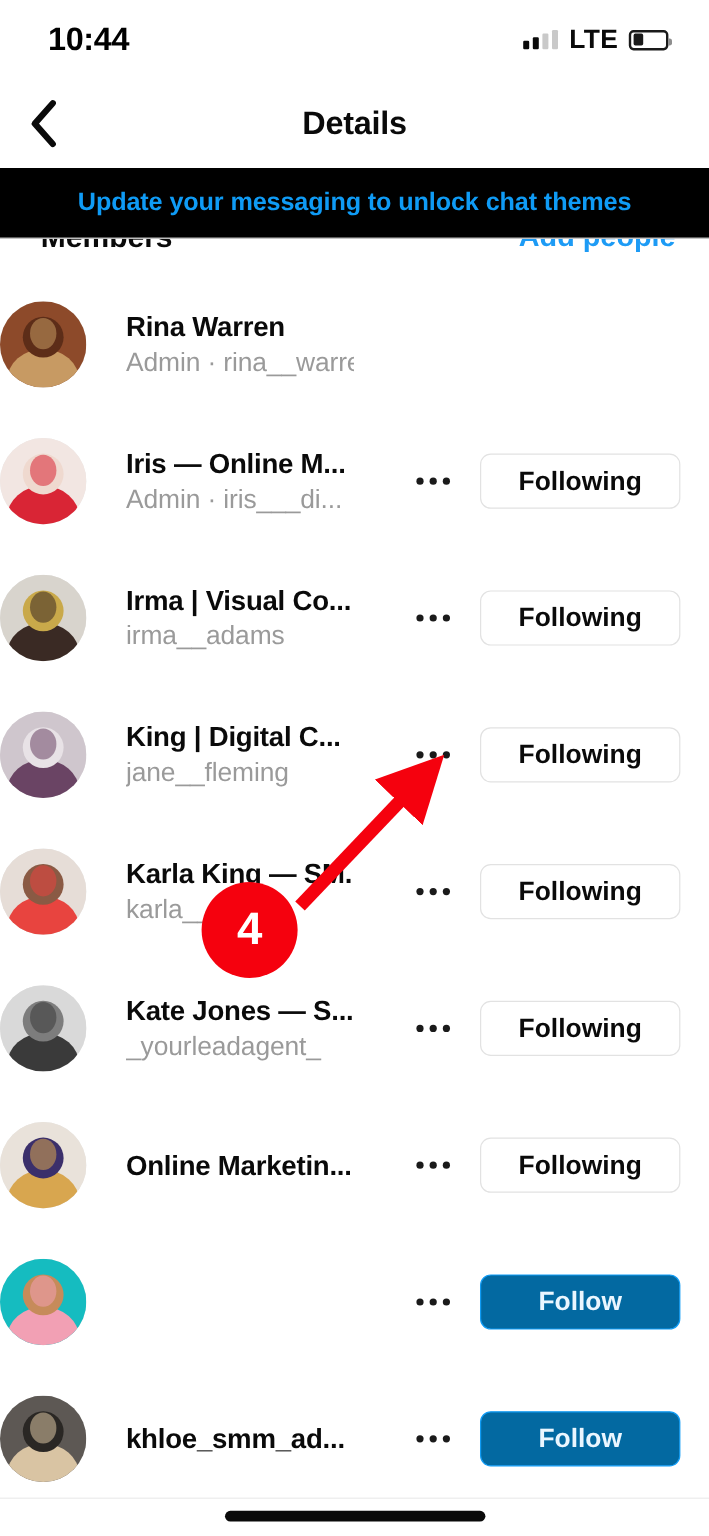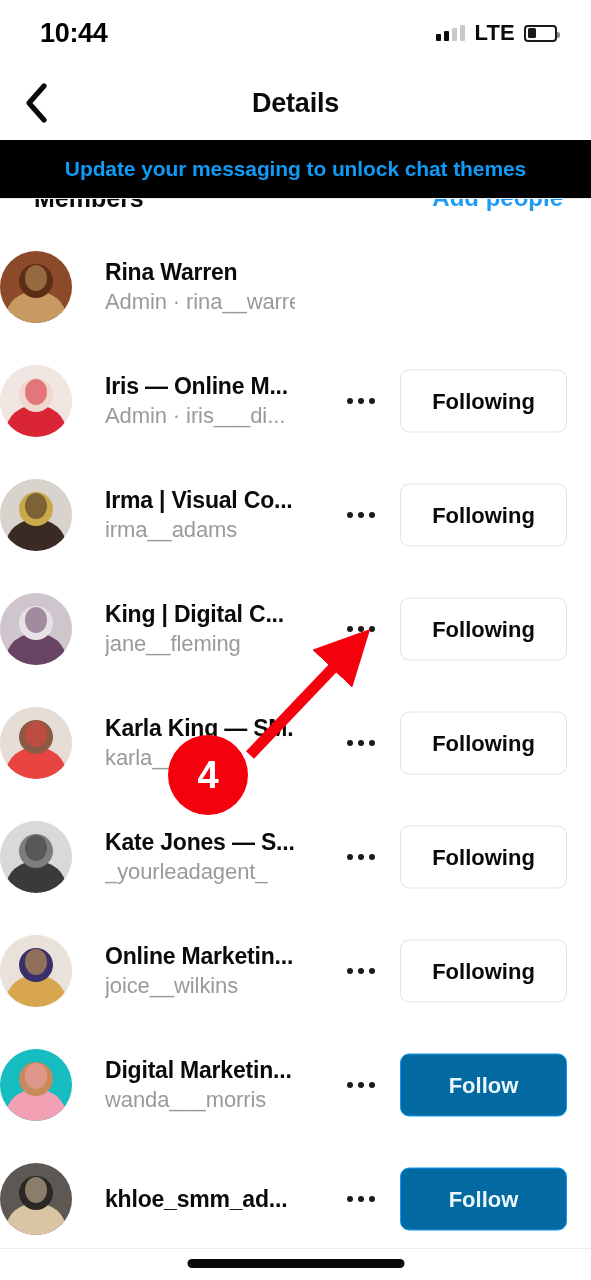--- a/index.html
+++ b/index.html
@@ -83,21 +83,21 @@
     white-space:nowrap; letter-spacing:-0.1px;
   }
   .dots{
     position:absolute; left:340px; top:50%; transform:translateY(-50%);
     width:42px; height:30px; display:flex; align-items:center;
     justify-content:center; gap:5px; cursor:pointer;
   }
   .dots i{ width:6px; height:6px; border-radius:50%; background:#1a1a1a; display:block; }
   .action{
     position:absolute; left:400px; top:50%; transform:translateY(-50%);
-    width:167px; height:63px; border-radius:9px;
+    width:167px; height:46px; border-radius:9px;
     display:flex; align-items:center; justify-content:center; cursor:pointer;
   }
   .action.following{ background:#ffffff; border:1.5px solid #e2e2e2; }
   .action.following span{ font-size:22px; font-weight:700; color:#0a0a0a; }
   .action.follow{ background:#0369a1; border:1.5px solid #0f9bf5; }
   .action.follow span{ font-size:22px; font-weight:700; color:#eaf6ff; }
 
   
   .annotation{ position:absolute; inset:0; pointer-events:none; }
   .badge{
@@ -283,43 +283,38 @@
       <div class="avatar">
         <svg viewBox="0 0 72 72" preserveAspectRatio="none">
           <rect width="72" height="72" fill="#e9e2da"></rect>
           <ellipse cx="36" cy="66" rx="30" ry="26" fill="#d8a64f"></ellipse>
           <circle cx="36" cy="30" r="17" fill="#3b2f6b"></circle>
           <ellipse cx="36" cy="27" rx="11" ry="13" fill="#d8a64f" opacity="0.55"></ellipse>
         </svg>
       </div>
       <div class="meta">
         <div class="name">Online Marketin...</div>
-        <div class="sub">joice__wilkins</div>
       </div>
       <div class="dots">
         <i></i>
         <i></i>
         <i></i>
       </div>
       <div class="action following">
         <span>Following</span>
       </div>
     </div>
     <div class="row">
       <div class="avatar">
         <svg viewBox="0 0 72 72" preserveAspectRatio="none">
           <rect width="72" height="72" fill="#15bcc0"></rect>
           <ellipse cx="36" cy="66" rx="30" ry="26" fill="#f2a0b4"></ellipse>
           <circle cx="36" cy="30" r="17" fill="#c68b5a"></circle>
           <ellipse cx="36" cy="27" rx="11" ry="13" fill="#f2a0b4" opacity="0.55"></ellipse>
         </svg>
-      </div>
-      <div class="meta">
-        <div class="name">Digital Marketin...</div>
-        <div class="sub">wanda___morris</div>
       </div>
       <div class="dots">
         <i></i>
         <i></i>
         <i></i>
       </div>
       <div class="action follow">
         <span>Follow</span>
       </div>
     </div>

